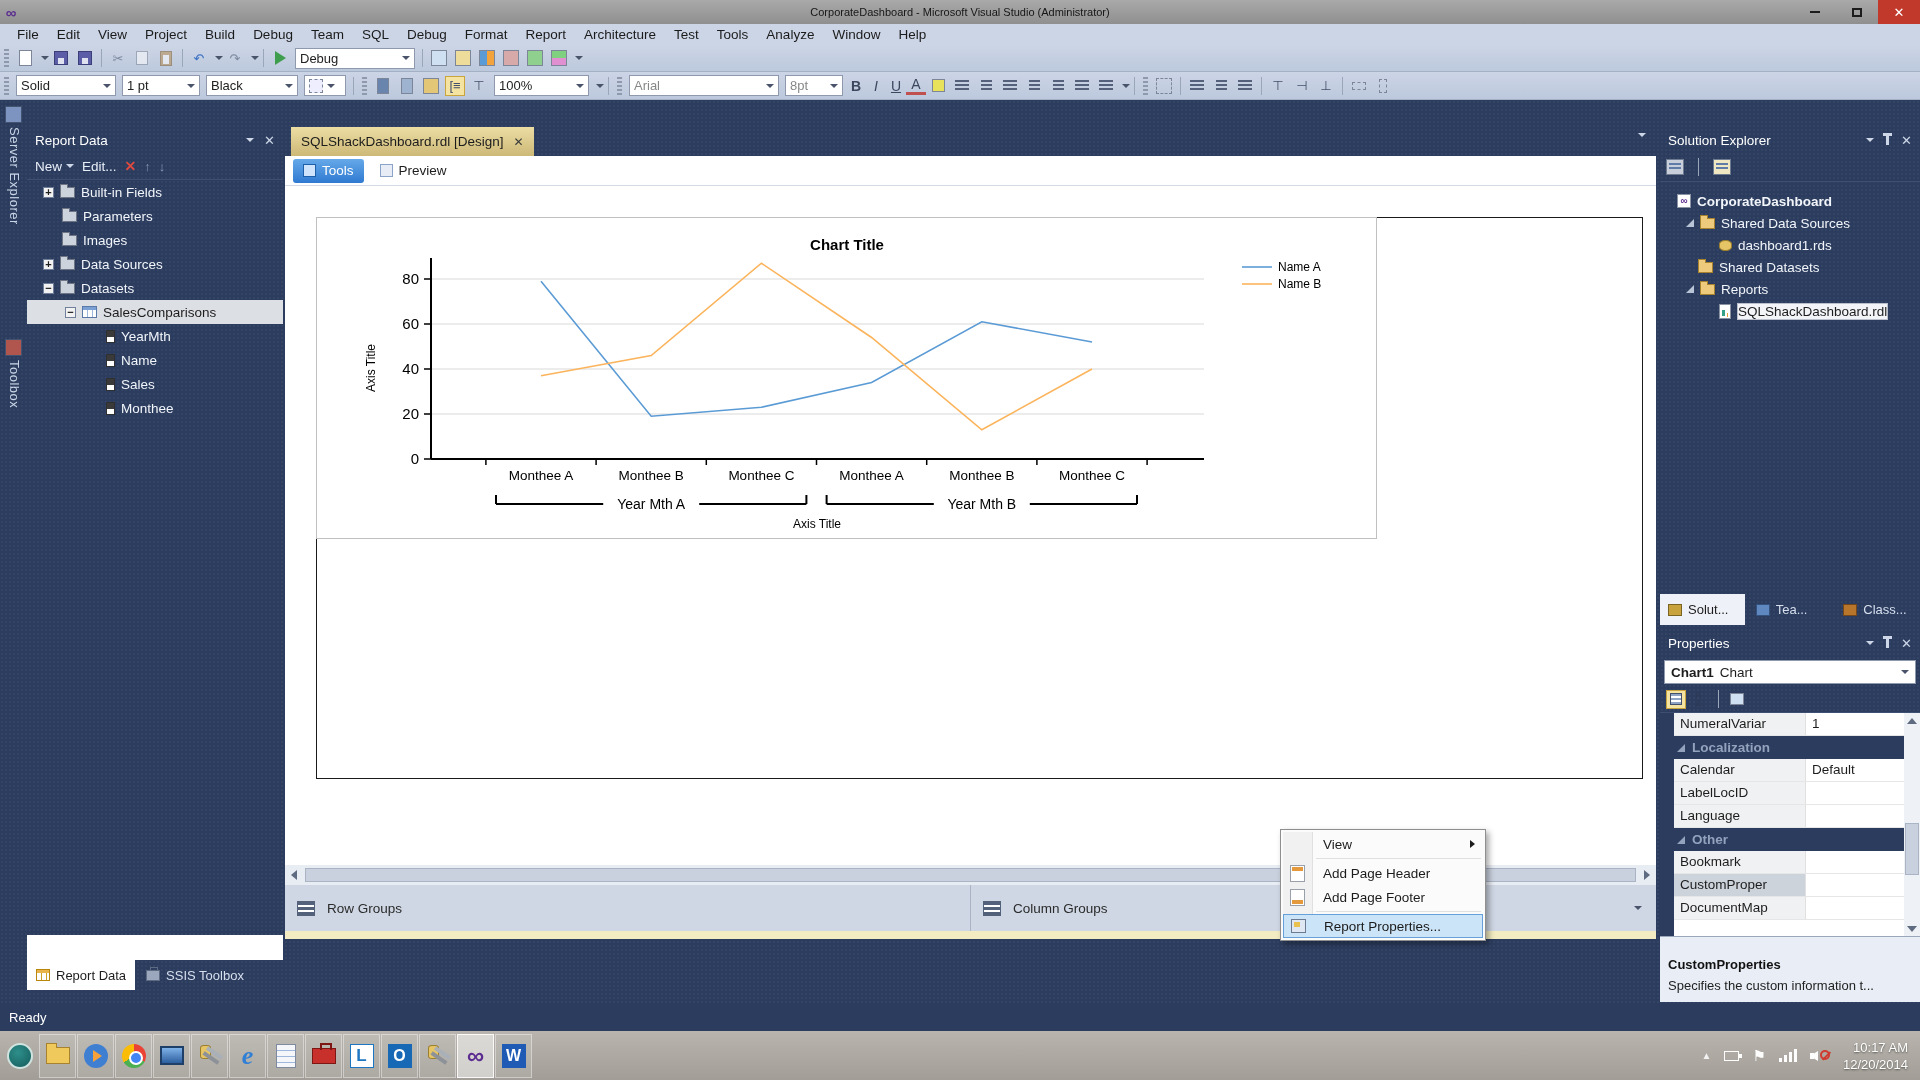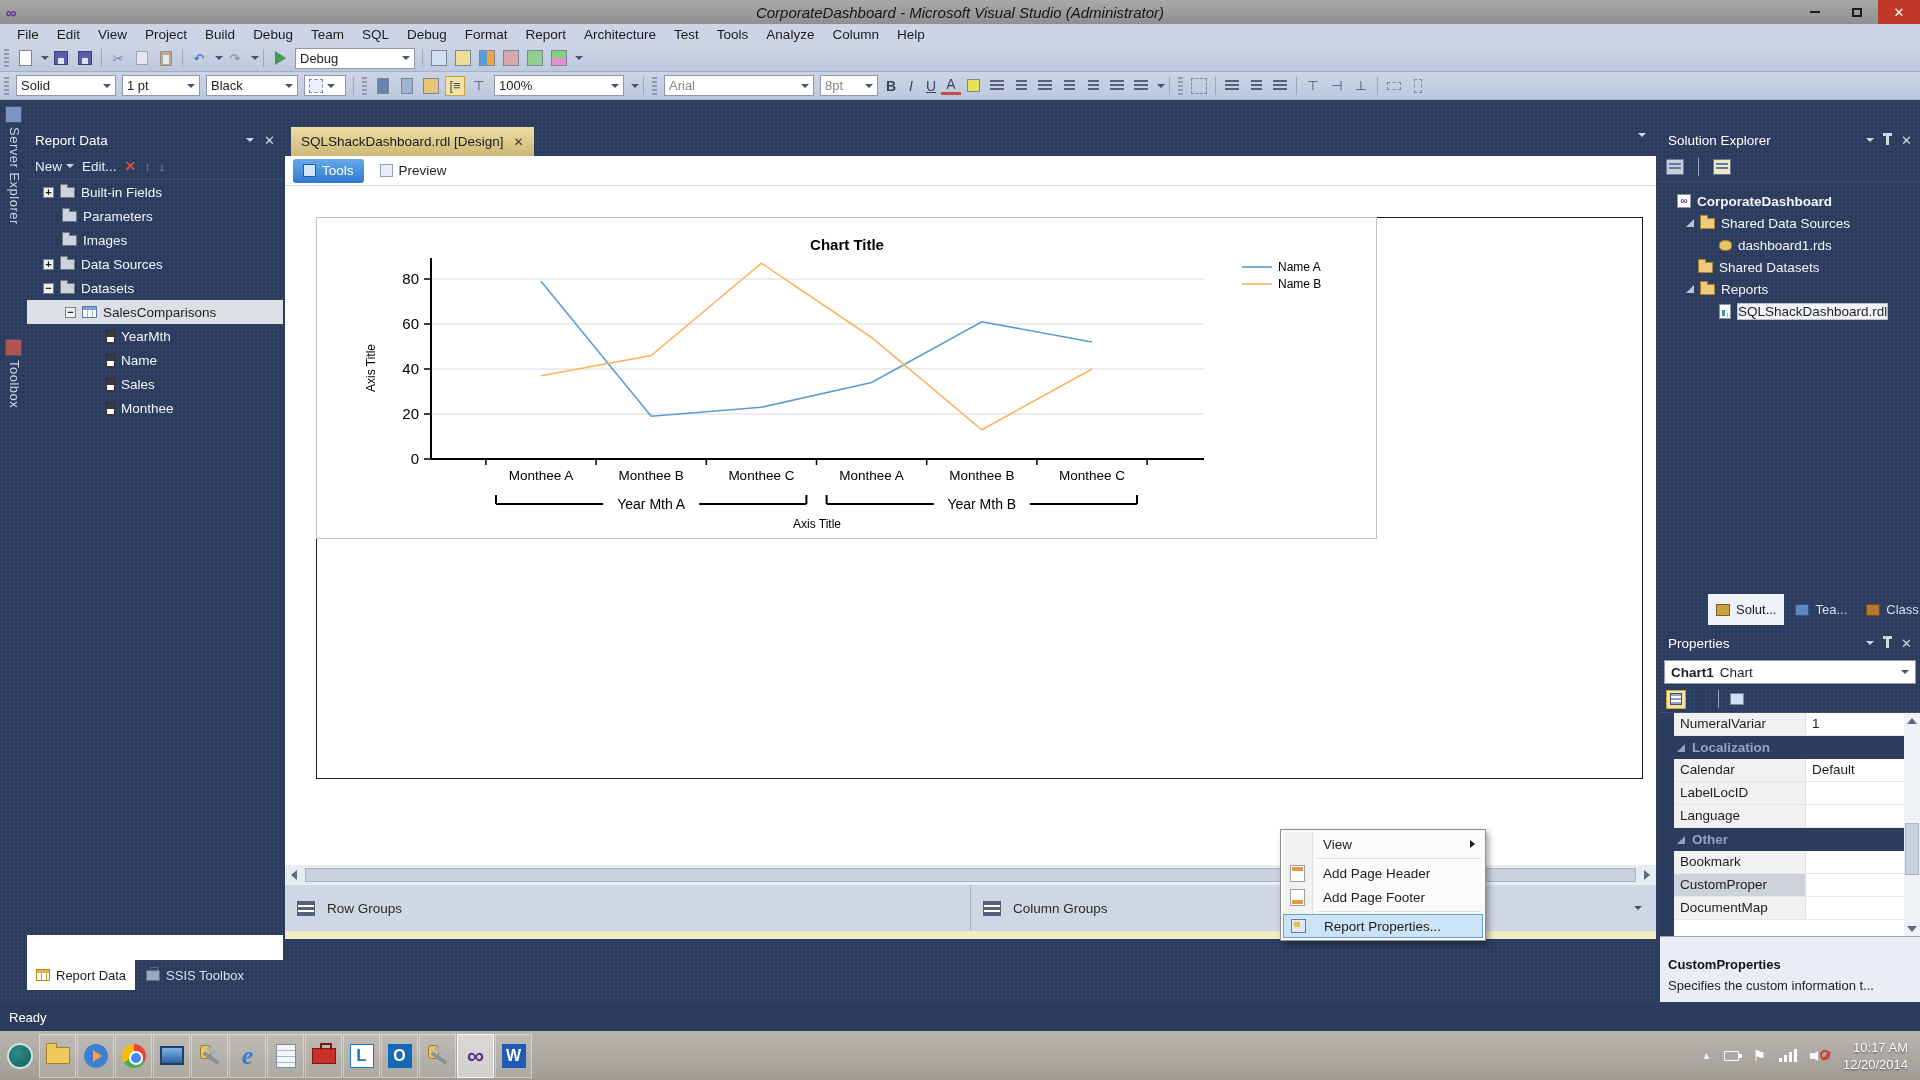--- a/index.html
+++ b/index.html
@@ -4,21 +4,21 @@
 <style>
   * { margin:0; padding:0; box-sizing:border-box; }
   html,body { width:1920px; height:1080px; overflow:hidden; background:#000; }
   body { font-family:"Liberation Sans", sans-serif; }
   .screen { position:relative; width:1920px; height:1080px; background:#2b3c5e; overflow:hidden; }
 
   
   .titlebar { position:absolute; left:0; top:0; width:1920px; height:24px;
     background:linear-gradient(#a9a9a9,#8f8f8f); display:flex; align-items:center; }
   .vs-logo { width:22px; text-align:center; color:#5c2d91; font-size:15px; font-weight:bold; }
-  .title-text { position:absolute; left:0; right:0; text-align:center; font-size:15px; color:#161616;font-style:italic; }
+  .title-text { position:absolute; left:0; right:0; text-align:center; font-size:11px; color:#161616; }
   .win-controls { position:absolute; right:0; top:0; height:24px; display:flex; }
   .win-btn { width:42px; height:24px; display:flex; align-items:center; justify-content:center; cursor:default; }
   .win-btn .dash { width:10px; height:2px; background:#1c1c1c; }
   .win-btn .box { width:10px; height:9px; border:2px solid #1c1c1c; }
   .win-btn.close { background:#c0392b; color:#fff; font-size:13px; }
 
   
   .menubar { position:absolute; left:0; top:24px; width:1920px; height:21px; background:#ccd5e6;
     display:flex; align-items:center; padding-left:8px; }
   .menu-item { font-size:13.5px; color:#1b1b1b; padding:0 9px; height:21px; line-height:21px; }
@@ -154,21 +154,21 @@
   .icon-db { width:13px; height:11px; background:#e6c566; border:1px solid #9c7f2e; border-radius:6px/4px; flex:none; margin-right:6px; }
   .icon-rfile { width:12px; height:15px; background:#fff; border:1px solid #8a93a3; position:relative; flex:none; margin-right:6px; }
   .icon-rfile::after { content:""; position:absolute; left:2px; bottom:2px; width:3px; height:6px; background:#35a08a;
     box-shadow:4px 2px 0 -1px #e2a23c; }
   .icon-proj { width:14px; height:14px; background:#fff; border:1px solid #8a93a3; color:#5c2d91; font-size:10px;
     font-weight:bold; text-align:center; line-height:12px; flex:none; margin-right:6px; }
   .sel-box { background:#f2f4f7; border:1px solid #b9c0cc; color:#1d1d1d; padding:0 0; }
   .sel-box .lbl { color:#1d1d1d; }
   .panel-tabs { position:absolute; left:0; top:494px; width:260px; height:31px; display:flex; gap:3px; }
   .ptab { flex:1; display:flex; align-items:center; gap:6px; padding:0 8px; font-size:13px; color:#d7dfee; }
-  .ptab.active { background:#eef1f7; color:#1d1d1d;margin-left:48px; }
+  .ptab.active { background:#eef1f7; color:#1d1d1d; }
   .ptab-ic { width:14px; height:12px; background:#c8a23c; border:1px solid #7b6322; flex:none; }
   .ptab:nth-child(2) .ptab-ic { background:#5f87c0; border-color:#35517e; }
   .ptab:nth-child(3) .ptab-ic { background:#b8762d; border-color:#74481a; }
 
   
   .props-panel { position:absolute; left:0; top:530px; width:260px; height:374px; }
   .obj-combo { margin:4px 4px 2px 4px; height:24px; background:#fff; border:1px solid #8e99ad;
     display:flex; align-items:center; font-size:13.5px; padding:0 6px; color:#1d1d1d; }
   .obj-combo b { margin-right:6px; }
   .props-toolbar { height:26px; display:flex; align-items:center; gap:4px; padding-left:6px; }
@@ -301,21 +301,21 @@
       <span class="menu-item">Debug</span>
       <span class="menu-item">Team</span>
       <span class="menu-item">SQL</span>
       <span class="menu-item">Debug</span>
       <span class="menu-item">Format</span>
       <span class="menu-item">Report</span>
       <span class="menu-item">Architecture</span>
       <span class="menu-item">Test</span>
       <span class="menu-item">Tools</span>
       <span class="menu-item">Analyze</span>
-      <span class="menu-item">Column</span>
+      <span class="menu-item">Window</span>
       <span class="menu-item">Help</span>
     </div>
 
   <div class="toolbar toolbar1">
     <span class="grip"></span>
     <span class="tico">
         <span class="i-page"></span>
       </span>
     <span class="caret"></span>
     <span class="tico">
@@ -391,21 +391,21 @@
         <span class="i-sq" style="width:12px;background:#6a85ad"></span>
       </span>
     <span class="tico">
         <span class="i-sq" style="width:12px;background:#9db3cf"></span>
       </span>
     <span class="tico">
         <span class="i-sq" style="background:#e3c676"></span>
       </span>
     <span class="tico boxed" style="background:#f5e3a2;border:1px solid #caa43c">[≡</span>
     <span class="tico">⊤</span>
-    <div class="combo" style="width:130px">
+    <div class="combo" style="width:95px">
       <span class="cval">100%</span>
         <span class="caret"></span>
     </div>
     <span class="caret"></span>
     <span class="tsep"></span>
     <span class="grip"></span>
     <div class="combo" style="width:150px">
       <span class="cval dim">Arial</span>
         <span class="caret"></span>
     </div>

